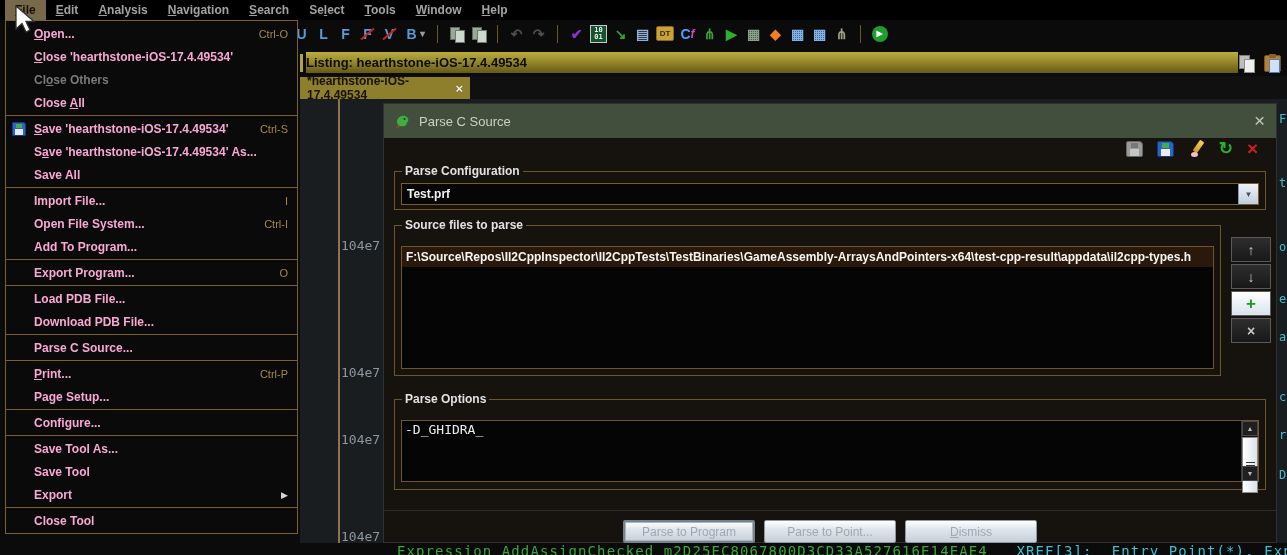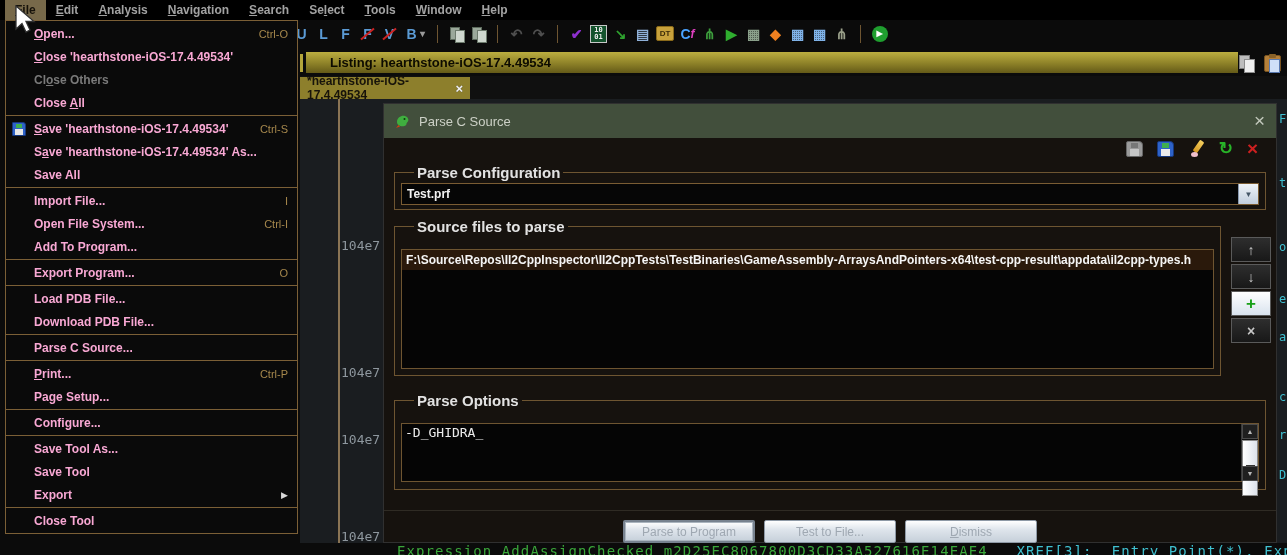--- a/index.html
+++ b/index.html
@@ -23,21 +23,21 @@
 .dt{background:#c8a23c;border:1px solid #8a6a1a;border-radius:2px;color:#3a2a08;font-size:8px;width:18px;height:15px}
 .cf span.c{color:#4aa3ff;font-size:14px;font-weight:bold}
 .cf span.f{color:#e040c0;font-size:12px;font-weight:bold;font-style:italic}
 .play-circle span{background:#1f9e2f;color:#fff;border-radius:50%;width:16px;height:16px;font-size:8px;display:flex;align-items:center;justify-content:center}
 .pages{position:relative;width:17px}
 .pages::before{content:'';position:absolute;left:2px;top:2px;width:8px;height:11px;background:#9aa89a;border:1px solid #5d6b5d}
 .pages::after{content:'';position:absolute;left:7px;top:5px;width:8px;height:11px;background:#cfd8cf;border:1px solid #6d7b6d}
 
 
 .listing-sliver{position:absolute;left:300px;top:54px;width:3px;height:18px;background:#b3a53c;z-index:2}
-.listing-header{position:absolute;left:306px;top:52px;width:932px;height:21px;background:linear-gradient(#bcae40,#8d8128 55%,#645a18);display:flex;align-items:center;padding-left:24px;z-index:2}
+.listing-header{position:absolute;left:306px;top:52px;width:932px;height:21px;background:linear-gradient(#bcae40,#8d8128 55%,#645a18);display:flex;align-items:center;padding-left:0;z-index:2}
 .listing-header span{font-weight:bold;font-size:13px;color:#0d0b00}
 .header-icons{position:absolute;right:6px;top:55px;display:flex;gap:9px;z-index:2}
 .ic-copy{position:relative;width:17px;height:17px}
 .ic-copy::before{content:'';position:absolute;left:1px;top:0;width:9px;height:12px;background:#bdbdbd;border:1px solid #7d7d7d}
 .ic-copy::after{content:'';position:absolute;left:6px;top:4px;width:9px;height:12px;background:#efefef;border:1px solid #8d8d8d}
 .ic-paste{position:relative;width:17px;height:17px;background:#b5803a;border:1px solid #7a5420;border-radius:2px}
 .ic-paste::before{content:'';position:absolute;left:4px;top:-2px;width:7px;height:4px;background:#8a6228;border-radius:1px}
 .ic-paste::after{content:'';position:absolute;right:0px;top:3px;width:9px;height:12px;background:#cfe0f8;border:1px solid #5a7ab0}
 .tabrow{position:absolute;left:300px;top:76px;width:987px;height:23px;background:#101010;z-index:1}
 .tab{position:absolute;left:300px;top:77px;width:170px;height:22px;background:#8d7f2c;display:flex;align-items:center;padding:0 7px;z-index:2}
@@ -80,21 +80,21 @@
 .floppy-gray::after{content:'';position:absolute;left:4px;top:1px;width:7px;height:5px;background:#777}
 .floppy-blue{background:#2e62c8;border:1px solid #16387e}
 .floppy-blue::before{content:'';position:absolute;left:3px;bottom:0;width:9px;height:7px;background:#ececec}
 .floppy-blue::after{content:'';position:absolute;left:4px;top:1px;width:7px;height:5px;background:#3fae4f}
 .pencil{width:17px;height:17px;position:relative}
 .pencil::before{content:'';position:absolute;left:8px;top:-1px;width:5px;height:13px;background:linear-gradient(#f5d060,#d59820);transform:rotate(35deg);border-radius:1px}
 .pencil::after{content:'';position:absolute;left:3px;bottom:1px;width:7px;height:5px;background:#f0c0cc;border-radius:50%}
 .refresh{color:#28b428;font-weight:bold;font-size:17px;line-height:16px}
 .delete{color:#cc2020;font-weight:bold;font-size:19px;line-height:16px}
 fieldset{position:absolute;border:1px solid #6e5531}
-legend{color:#e2e2e2;font-weight:bold;font-size:15px;margin-left:19px;padding:0 3px;background:#16120e}
+legend{color:#e2e2e2;font-weight:bold;font-size:12px;margin-left:7px;padding:0 3px;background:#16120e}
 .fs-config{left:10px;top:60px;width:872px;height:46px}
 .combo{position:absolute;left:6px;right:6px;bottom:4px;height:22px;background:#060606;border:1px solid #7a5c33;display:flex;align-items:center}
 .combo .val{flex:1;color:#f2f2f2;font-weight:bold;font-size:12px;padding-left:5px}
 .combo .cbtn{width:20px;height:100%;background:linear-gradient(#eef3f8,#c2cedd);border-left:1px solid #8a9ab0;display:flex;align-items:center;justify-content:center;color:#445566;font-size:8px}
 .fs-source{left:10px;top:114px;width:827px;height:158px}
 .filelist{position:absolute;left:6px;right:6px;top:14px;bottom:6px;background:#050505;border:1px solid #6e5531;overflow:hidden}
 .filerow{height:20px;background:#2a190b;color:#f5f5f5;font-weight:bold;font-size:12px;display:flex;align-items:center;padding-left:4px;white-space:nowrap}
 .side-buttons{position:absolute;left:847px;top:133px;display:flex;flex-direction:column;gap:2px}
 .side-btn{width:40px;height:25px;background:linear-gradient(#2e2e2e,#181818);border:1px solid #5a5a5a;color:#c8c8c8;display:flex;align-items:center;justify-content:center;font-weight:bold;font-size:14px}
 .side-btn.highlight{background:linear-gradient(#ffffff,#d9e3ee)}
@@ -259,21 +259,21 @@
               <i></i>
             </div>
           <div class="vs-btn down">▼</div>
         </div>
       </div>
     </fieldset>
 
     <div class="dlg-sep"></div>
     <div class="dlg-buttons">
         <div class="dlg-btn focused">Parse to Program</div>
-        <div class="dlg-btn">Test to File...</div>
+        <div class="dlg-btn">Parse to Point...</div>
         <div class="dlg-btn"><u>D</u>ismiss</div>
       </div>
   </div>
 
   <div class="menu">
       <div class="menu-group">
         <div class="menu-item">
           <span class="mi-icon"></span>
           <span class="mi-label"><u>O</u>pen...</span>
           <span class="mi-accel">Ctrl-O</span>

